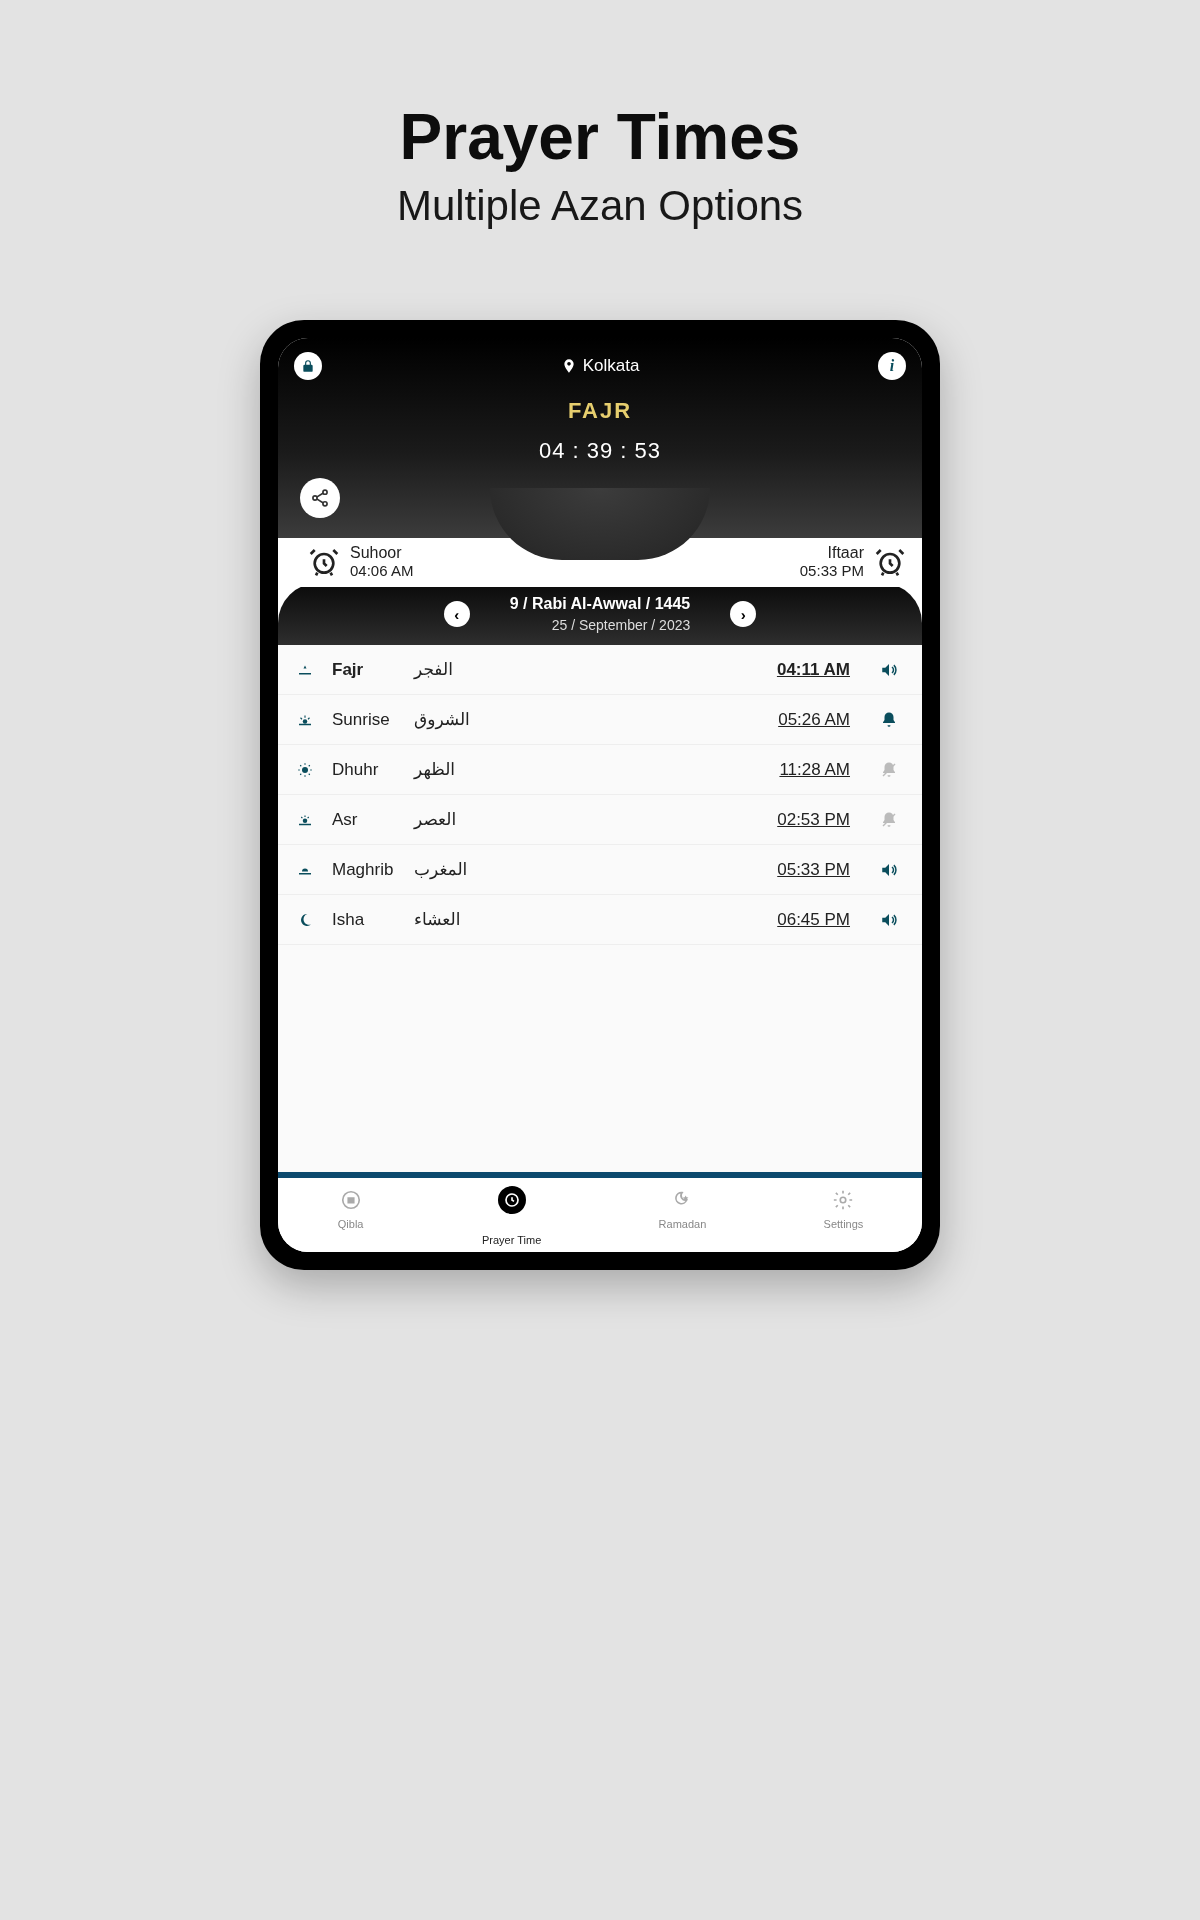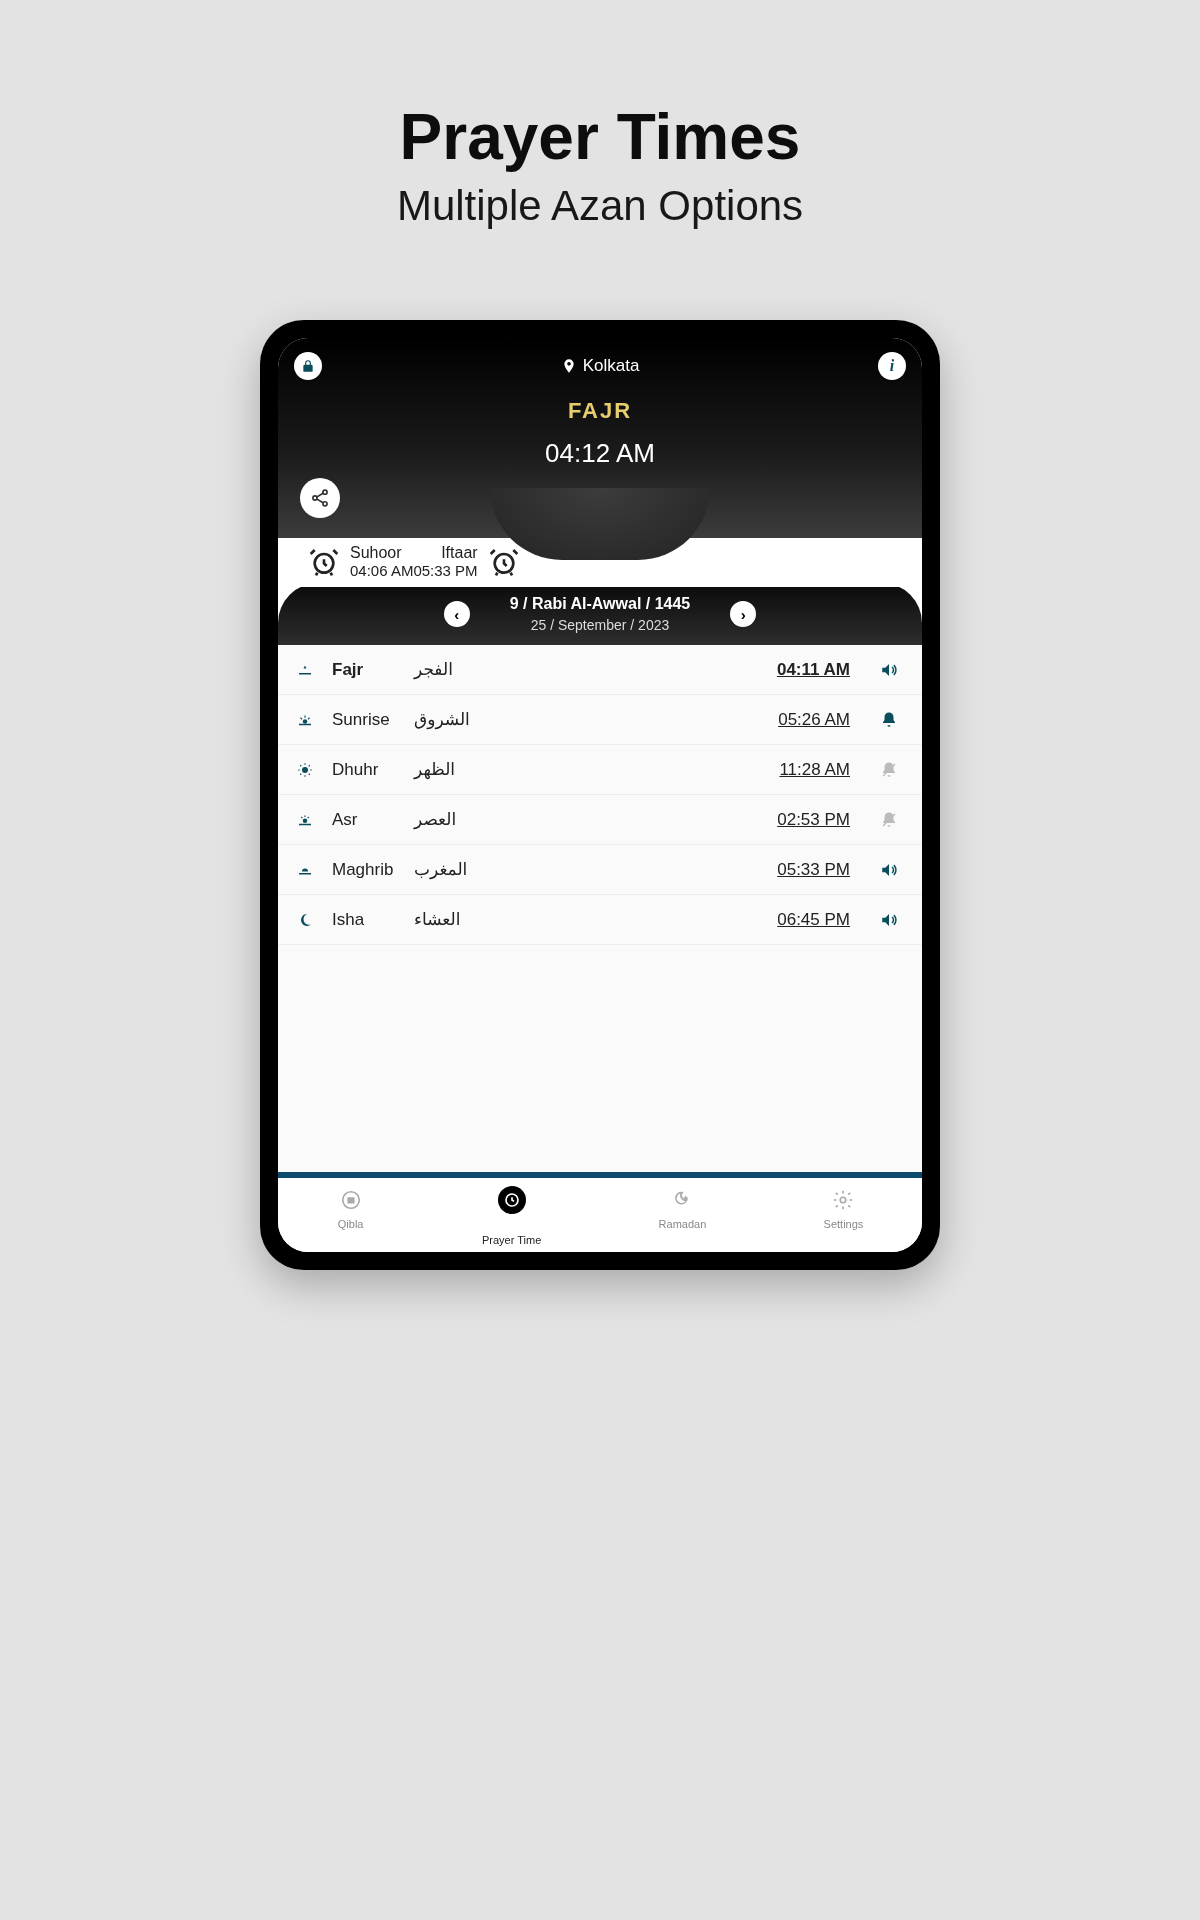--- a/index.html
+++ b/index.html
@@ -103,22 +103,22 @@
 }
 .countdown {
   font-size: 22px;
   font-weight: 400;
   margin-top: 14px;
   letter-spacing: 1px;
 }
 .meal-row {
   background: #fff;
   display: flex;
-  justify-content: flex-start;
-  padding: 6px 34px 8px 30px;
+  justify-content: space-between;
+  padding: 6px 16px 8px 30px;
   position: relative;
   z-index: 1;
 }
 .meal-row::before {
   content: "";
   position: absolute;
   left: 50%;
   transform: translateX(-50%);
   top: -50px;
   width: 220px;
@@ -155,21 +155,21 @@
   border-radius: 50%;
   background: #fff;
   color: #000;
   display: flex;
   align-items: center;
   justify-content: center;
   font-size: 15px;
   font-weight: 700;
 }
 .date-center {
-  text-align: center;
+  text-align: right;
 }
 .hijri-date { font-size: 16px; font-weight: 700; }
 .greg-date { font-size: 14px; font-weight: 400; margin-top: 4px; color: #ddd; }
 .prayer-list {
   flex: 1;
   background: #fafafa;
 }
 .prayer-row {
   display: flex;
   align-items: center;
@@ -255,21 +255,20 @@
           <circle cx="18" cy="5" r="2.5"></circle>
             <circle cx="6" cy="12" r="2.5"></circle>
             <circle cx="18" cy="19" r="2.5"></circle>
           <line x1="8" y1="11" x2="16" y2="6"></line>
             <line x1="8" y1="13" x2="16" y2="18"></line>
         </svg>
       </div>
 
       <div class="header-center">
         <div class="prayer-label">FAJR</div>
-        <div class="prayer-time">04:12  AM</div>
         <div class="countdown">04 : 39 : 53</div>
       </div>
     </div>
 
     <div class="meal-row">
       <div class="meal-side">
         <svg width="32" height="32" viewBox="0 0 24 24" fill="none" stroke="#222" stroke-width="2">
           <circle cx="12" cy="13" r="7"></circle>
             <path d="M12 10v3l2 2"></path>
             <path d="M5 3L2 6"></path>

